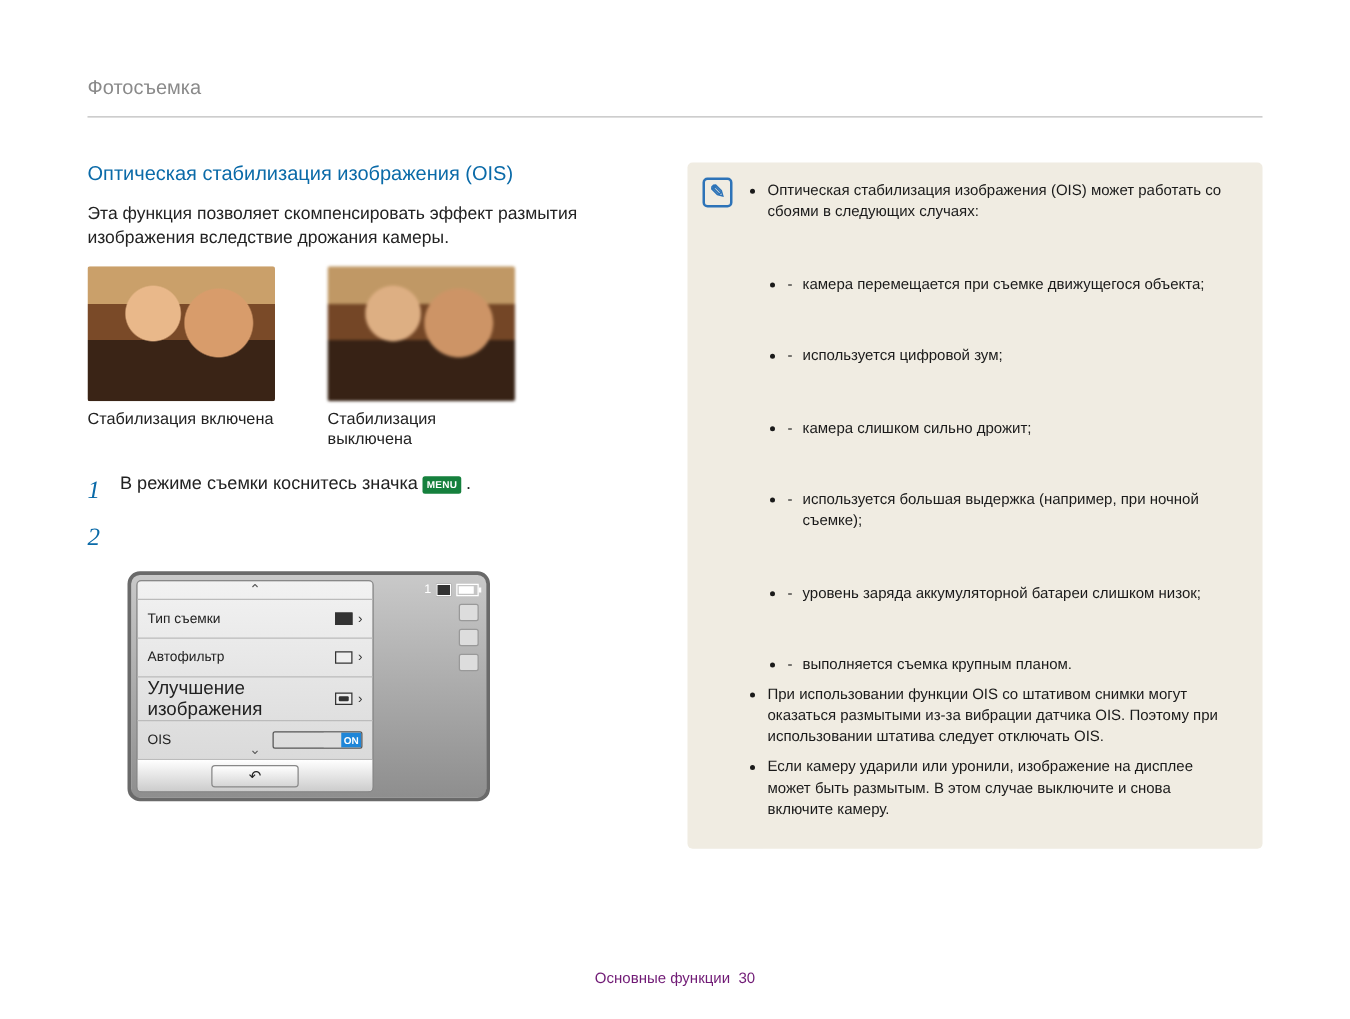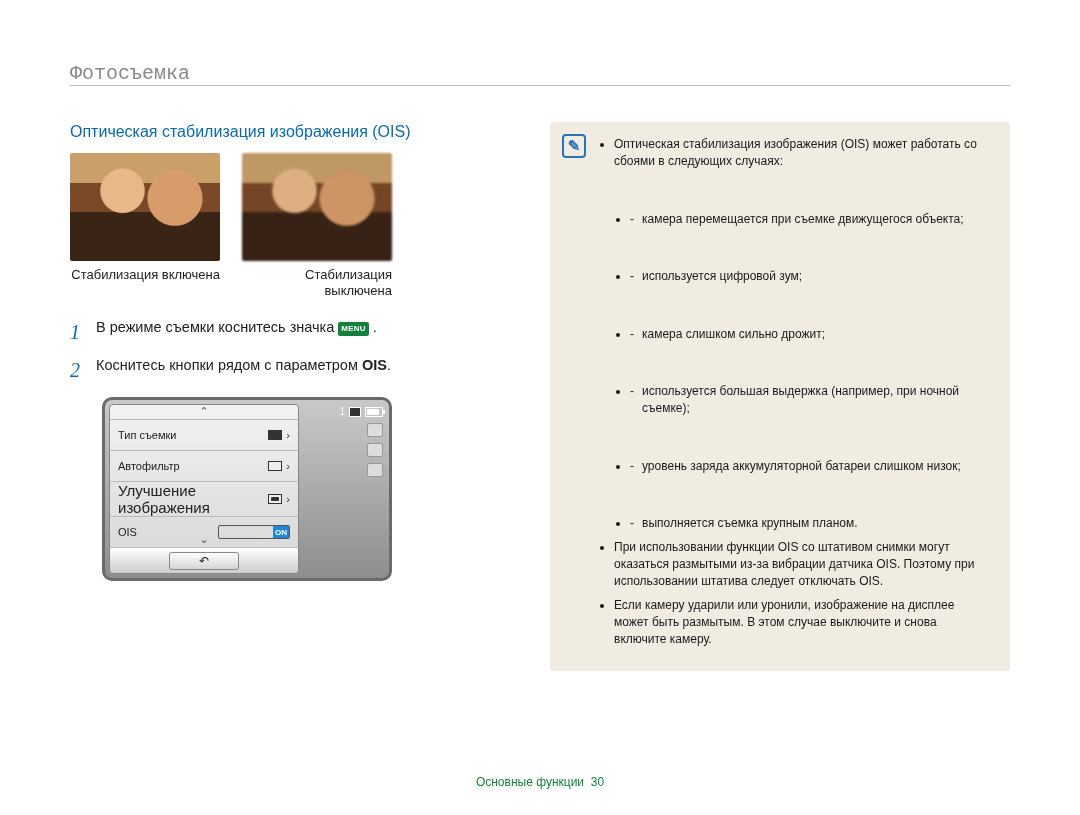--- a/index.html
+++ b/index.html
@@ -1,24 +1,24 @@
 <!DOCTYPE html>
 <html><head>
 <meta charset="utf-8">
 <style>
   * { box-sizing: border-box; margin: 0; padding: 0; }
   html, body { width: 1080px; height: 815px; background: #fff; font-family: Arial, Helvetica, sans-serif; color: #222; }
   .page { width: 1080px; height: 815px; position: relative; padding: 62px 70px 40px 70px; }
-  .breadcrumb { color: #8a8a8a; font-size: 20px; border-bottom: 1px solid #bdbdbd; padding-bottom: 0; margin-bottom: 36px; font-family: Liberation Mono, monospace; }
+  .breadcrumb { color: #8a8a8a; font-size: 16px; border-bottom: 1px solid #bdbdbd; padding-bottom: 13px; margin-bottom: 36px; }
   .cols { display: flex; gap: 50px; }
   .left { width: 430px; }
   .right { flex: 1; }
   h1 { color: #0a6aa8; font-weight: 400; font-size: 16px; line-height: 1.3; margin-bottom: 10px; }
   .lead { font-size: 14px; line-height: 1.35; margin-bottom: 14px; }
-  .photos { display: flex; gap: 22px; margin-bottom: 18px; text-align: right; }
+  .photos { display: flex; gap: 42px; margin-bottom: 18px; }
   .photo-block { width: 150px; }
   .photo {
     width: 150px; height: 108px; border-radius: 2px;
     background:
       radial-gradient(circle at 35% 35%, #e9b88a 0 18%, transparent 19%),
       radial-gradient(circle at 70% 42%, #d89c6b 0 22%, transparent 23%),
       linear-gradient(180deg, #caa06a 0 28%, #7a4a28 28% 55%, #3a2416 55% 100%);
   }
   .photo.blur { filter: blur(1.2px) brightness(0.95); }
   .caption { font-size: 13px; line-height: 1.25; margin-top: 6px; color: #222; }
@@ -74,32 +74,33 @@
   .note-icon {
     position:absolute; left:12px; top:12px; width:24px; height:24px; border:2px solid #2d73b8;
     border-radius:4px; display:flex; align-items:center; justify-content:center; color:#2d73b8;
     font-weight:700; font-size:15px;
   }
   .note-box ul { list-style: disc; padding-left: 16px; }
   .note-box ul li { margin-bottom: 6px; }
   .note-sub { list-style: none; padding-left: 0; margin-top:2px;}
   .note-sub li { position:relative; padding-left:12px; margin-bottom:1px;margin-top:40px;}
   .note-sub li::before { content:"-"; position:absolute; left:0; }
-  .footer { position:absolute; bottom:26px; left:0; right:0; text-align:center; font-size:12px; color:#15803d;}
+  .footer { position:absolute; bottom:26px; left:0; right:0; text-align:center; font-size:12px; color:#701a75;}
 </style>
 </head>
 <body>
 
 <div class="page">
 
   <div class="breadcrumb">Фотосъемка</div>
 
   <div class="cols">
     <div class="left">
       <h1>Оптическая стабилизация изображения (OIS)</h1>
+      <p class="lead">Эта функция позволяет скомпенсировать эффект размытия изображения вследствие дрожания камеры.</p>
 
       <div class="photos">
         <div class="photo-block">
           <div class="photo"></div>
           <div class="caption">Стабилизация включена</div>
         </div>
         <div class="photo-block">
           <div class="photo blur"></div>
           <div class="caption">Стабилизация выключена</div>
         </div>
@@ -107,23 +108,20 @@
 
       <div class="steps">
         <div class="step">
           <div class="step-num">1</div>
           <div class="step-text">
             <span>В режиме съемки коснитесь значка </span><span class="menu-chip">MENU</span><span> .</span>
           </div>
         </div>
         <div class="step">
           <div class="step-num">2</div>
-          <div class="step-text">
-            <span>Коснитесь кнопки рядом с параметром </span><b>OIS</b><span>.</span>
-          </div>
         </div>
       </div>
 
       <div class="camera-screenshot">
         <div class="menu-panel">
           <div class="menu-up">⌃</div>
           <div class="menu-row">
             <span>Тип съемки</span>
             <span class="menu-icon">
                 <span class="sq filled"></span>

